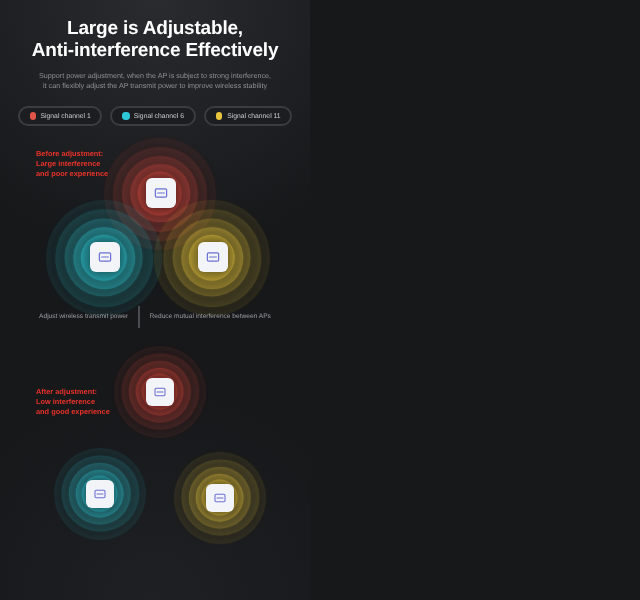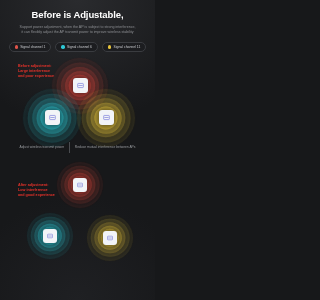--- a/index.html
+++ b/index.html
@@ -144,21 +144,22 @@
     flex: none;
   }
 </style>
 </head>
 <body>
 
 <div class="page">
 
   <div class="header">
     <div class="title">
-      <div>Before is Adjustable,</div>
+      <div>Large is Adjustable,</div>
+      <div>Anti-interference Effectively</div>
     </div>
     <div class="subtitle">
       <div>Support power adjustment, when the AP is subject to strong interference,</div>
       <div>it can flexibly adjust the AP transmit power to improve wireless stability</div>
     </div>
 
     <div class="legend">
       <div class="legend-pill">
         <span class="legend-dot" id="legend-dot-0" style="background: rgb(224, 84, 74);"></span>
         <span class="legend-label">Signal channel 1</span>

